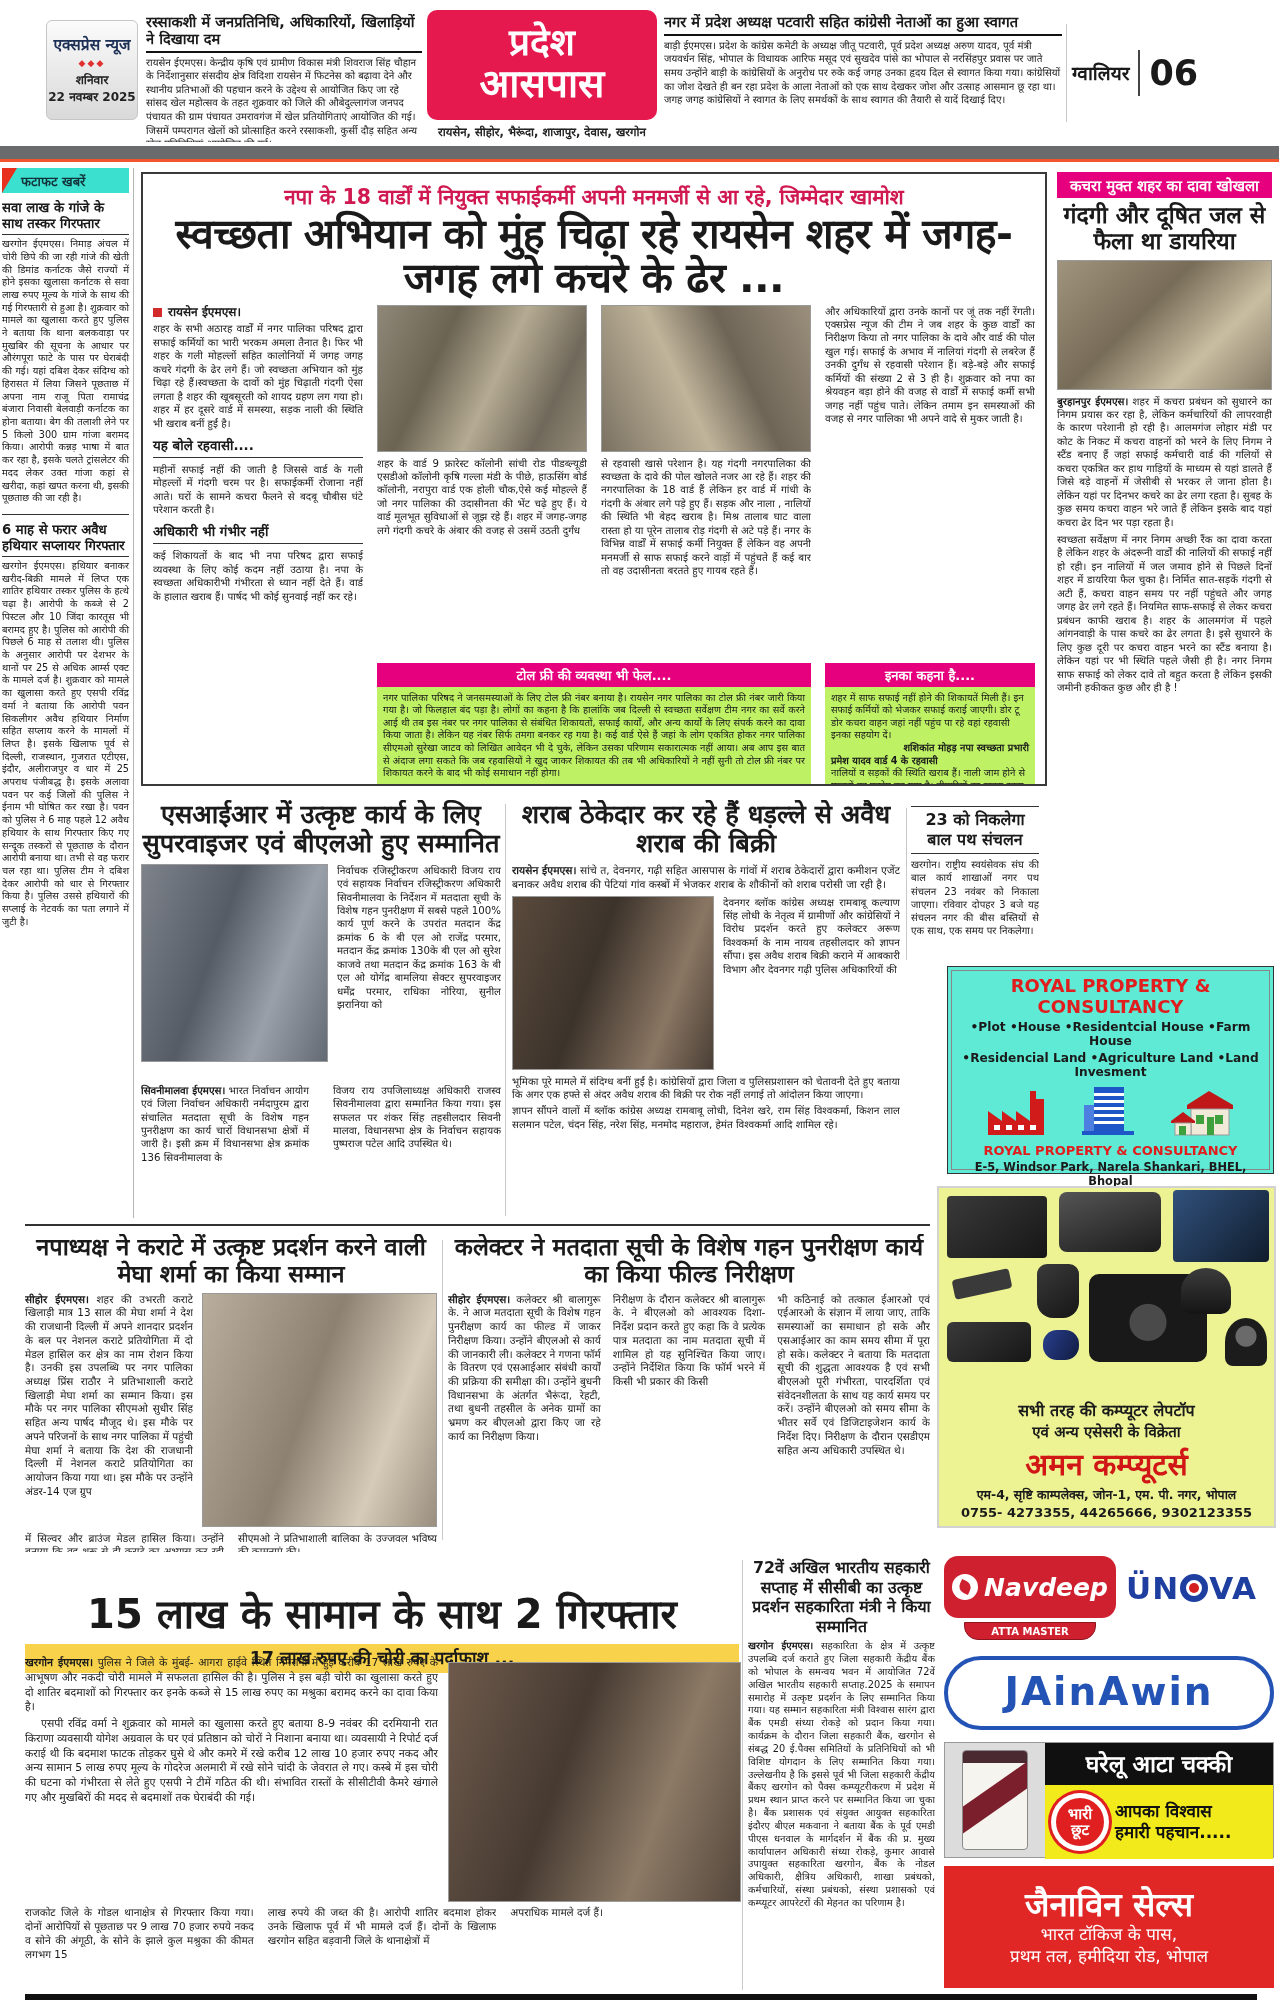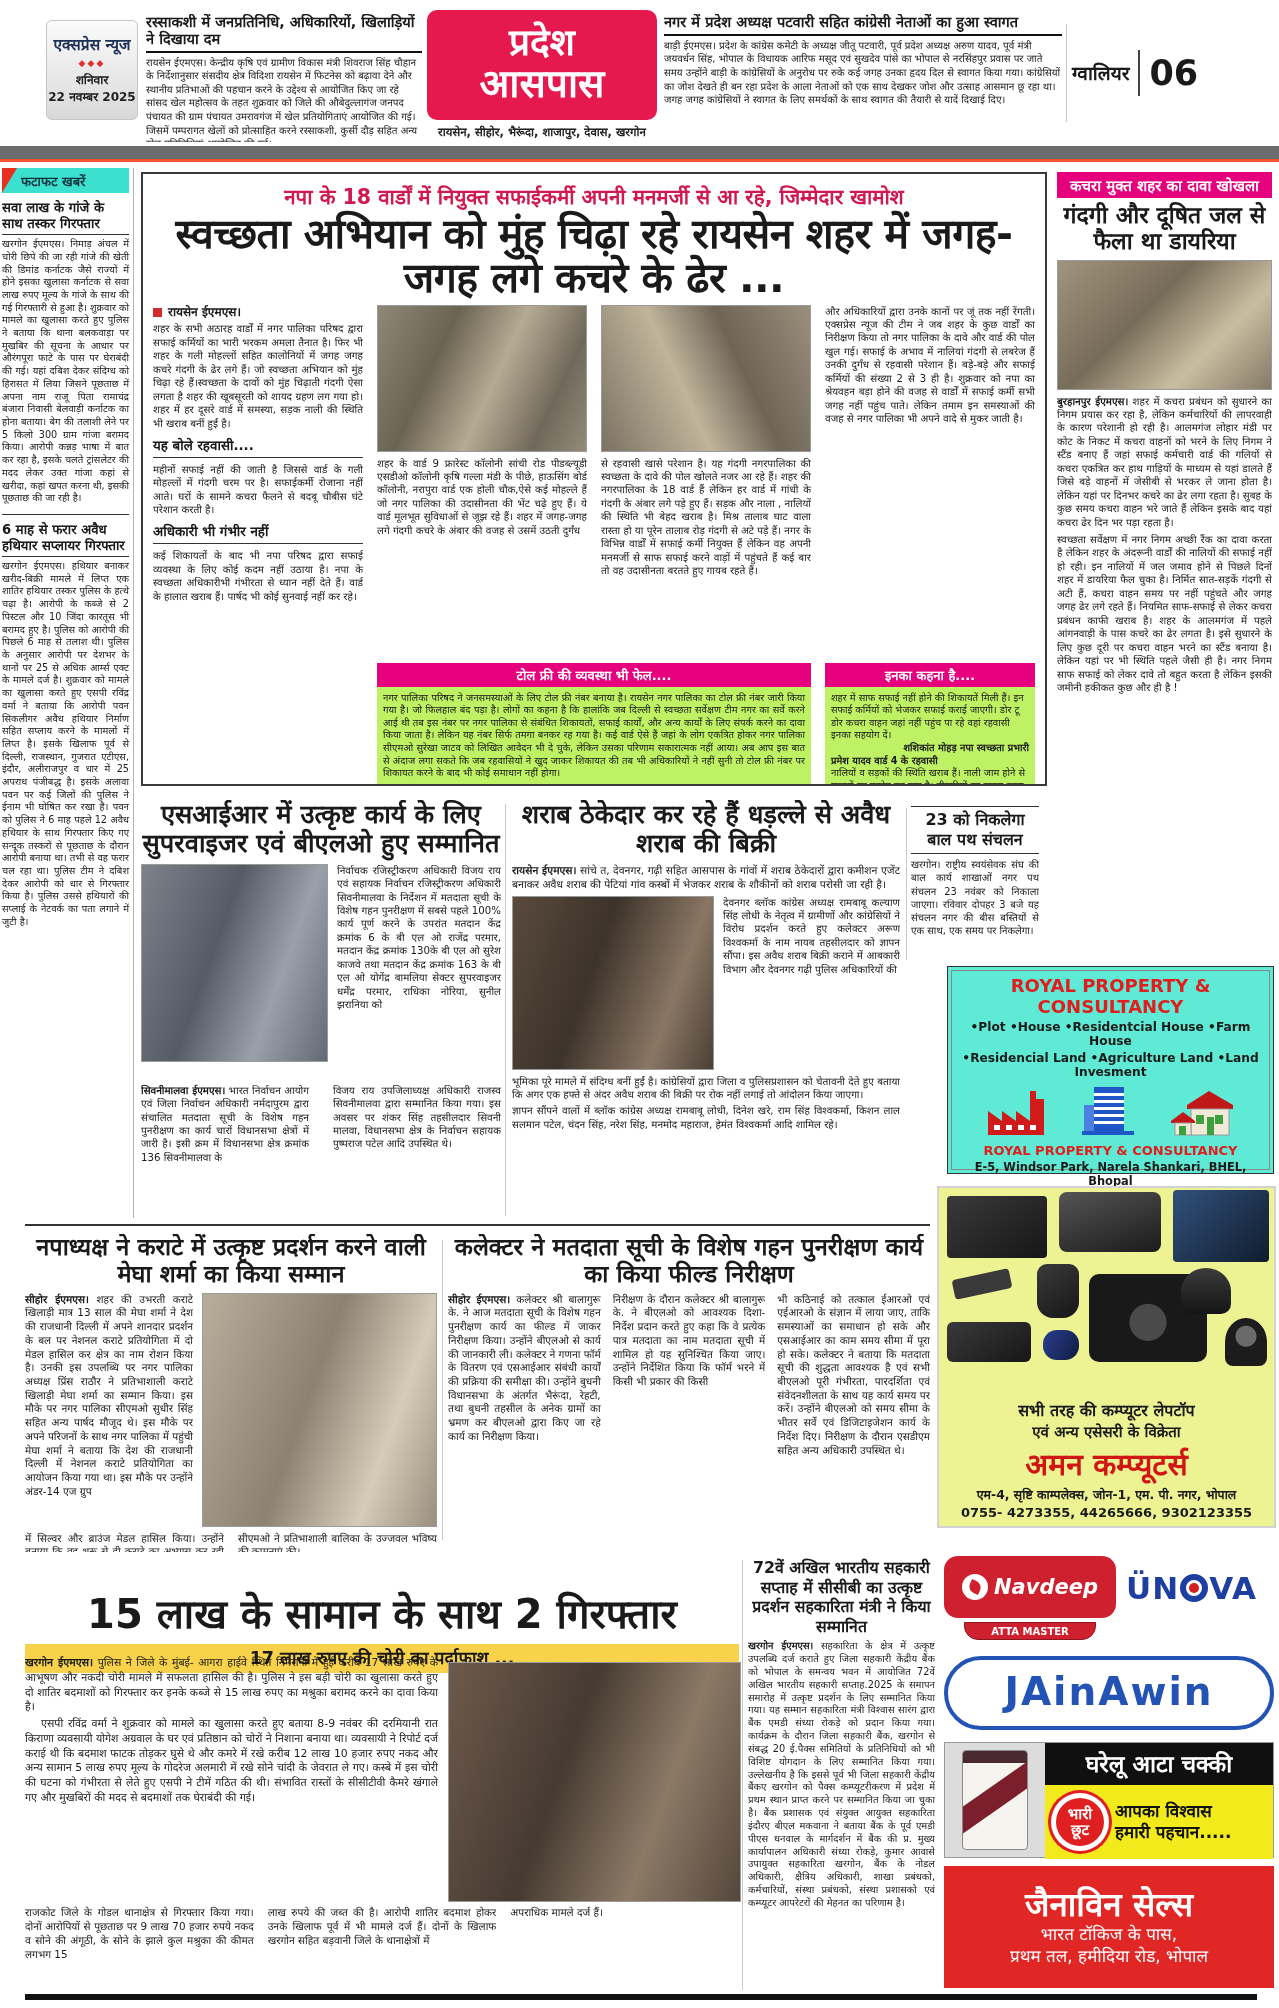--- a/index.html
+++ b/index.html
@@ -110,21 +110,21 @@
   .t-head{left:25px;top:1592px;width:714px;text-align:center;font-weight:bold;font-size:40px;line-height:1.1;}
   .t-col{left:25px;top:1656px;width:413px;height:246px;}
   .t-col p{margin:0 0 2px 0;font-size:10.8px;line-height:1.37;}
   .t-bot{left:25px;top:1906px;width:714px;height:84px;display:flex;gap:14px;}
   .t-bot > div{flex:1;font-size:10.4px;line-height:1.34;overflow:hidden;}
   .coop{left:748px;top:1558px;width:187px;height:434px;}
   .coop h3{margin:0 0 4px 0;font-size:15.8px;line-height:1.24;text-align:center;}
   .coop p{margin:0;font-size:9.8px;line-height:1.31;}
   
   .navdeep{left:944px;top:1556px;width:172px;height:62px;background:#cf2030;border-radius:14px;color:#fff;
-           display:flex;align-items:center;justify-content:center;gap:6px;font-weight:bold;font-style:italic;font-size:21px;}
+           display:flex;align-items:center;justify-content:center;gap:6px;font-weight:bold;font-style:italic;font-size:25px;}
   .leaf{width:26px;height:26px;background:#fff;border-radius:50%;display:inline-flex;align-items:center;justify-content:center;flex:none;}
   .leafshape{width:12px;height:12px;background:#cf2030;border-radius:0 60% 0 60%;transform:rotate(25deg);}
   .atta{left:964px;top:1622px;width:132px;height:18px;background:#cf2030;color:#fff;font-weight:bold;font-size:10px;
         text-align:center;line-height:18px;border-radius:0 0 14px 14px;border:1px solid #8d1520;box-sizing:border-box;}
   .unova{left:1126px;top:1570px;width:150px;font-weight:bold;font-size:31px;color:#1e3fa0;letter-spacing:1px;display:flex;align-items:center;}
   .uo{display:inline-block;width:16px;height:16px;border:6px solid #1e3fa0;border-radius:50%;position:relative;margin:0 1px;}
   .uo-dot{position:absolute;left:3px;top:3px;width:10px;height:10px;background:#d42020;border-radius:50%;}
   .jainawin{left:944px;top:1656px;width:330px;height:74px;border:4px solid #2353b5;border-radius:40px;box-sizing:border-box;
             text-align:center;font-weight:bold;font-size:39px;color:#2353b5;line-height:64px;letter-spacing:2px;}
   .gharelu{left:944px;top:1742px;width:330px;height:116px;border:1px solid #999;display:flex;box-sizing:border-box;}
@@ -245,21 +245,21 @@
   </div>
 
   <div class="abs sir clip">
     <div class="mid-h">एसआईआर में उत्कृष्ट कार्य के लिए सुपरवाइजर एवं बीएलओ हुए सम्मानित</div>
     <div style="display:flex;gap:9px;">
       <div class="ph ph-group" style="width:185px;height:196px;flex:none;"></div>
       <div class="bd j">निर्वाचक रजिस्ट्रीकरण अधिकारी विजय राय एवं सहायक निर्वाचन रजिस्ट्रीकरण अधिकारी सिवनीमालवा के निर्देशन में मतदाता सूची के विशेष गहन पुनरीक्षण में सबसे पहले 100% कार्य पूर्ण करने के उपरांत मतदान केंद्र क्रमांक 6 के बी एल ओ राजेंद्र परमार, मतदान केंद्र क्रमांक 130के बी एल ओ सुरेश काजवे तथा मतदान केंद्र क्रमांक 163 के बी एल ओ योगेंद्र बामलिया सेक्टर सुपरवाइजर धर्मेंद्र परमार, राधिका नोरिया, सुनील झरानिया को</div>
     </div>
     <div style="display:flex;gap:24px;margin-top:22px;height:112px;overflow:hidden;">
       <p class="bd j" style="margin:0;flex:1;"><b>सिवनीमालवा ईएमएस।</b> <span>भारत निर्वाचन आयोग एवं जिला निर्वाचन अधिकारी नर्मदापुरम द्वारा संचालित मतदाता सूची के विशेष गहन पुनरीक्षण का कार्य चारों विधानसभा क्षेत्रों में जारी है। इसी क्रम में विधानसभा क्षेत्र क्रमांक 136 सिवनीमालवा के</span></p>
-      <p class="bd j" style="margin:0;flex:1;">विजय राय उपजिलाध्यक्ष अधिकारी राजस्व सिवनीमालवा द्वारा सम्मानित किया गया। इस अवसर पर शंकर सिंह तहसीलदार सिवनी मालवा, विधानसभा क्षेत्र के निर्वाचन सहायक पुष्पराज पटेल आदि उपस्थित थे।</p>
+      <p class="bd j" style="margin:0;flex:1;">विजय राय उपजिलाध्यक्ष अधिकारी राजस्व सिवनीमालवा द्वारा सम्मानित किया गया। इस सफलत पर शंकर सिंह तहसीलदार सिवनी मालवा, विधानसभा क्षेत्र के निर्वाचन सहायक पुष्पराज पटेल आदि उपस्थित थे।</p>
     </div>
   </div>
 
   <div class="abs hvline" style="left:505px;top:804px;height:412px;"></div>
 
   <div class="abs liquor clip">
     <div class="mid-h">शराब ठेकेदार कर रहे हैं धड़ल्ले से अवैध शराब की बिक्री</div>
     <p class="bd j" style="margin:0 0 4px 0;font-size:10.6px;"><b>रायसेन ईएमएस।</b> <span>सांचे त, देवनगर, गढ़ी सहित आसपास के गांवों में शराब ठेकेदारों द्वारा कमीशन एजेंट बनाकर अवैध शराब की पेटियां गांव कस्बों में भेजकर शराब के शौकीनों को शराब परोसी जा रही है।</span></p>
     <div style="display:flex;gap:9px;">
       <div class="ph ph-liquor" style="width:200px;height:172px;flex:none;"></div>

